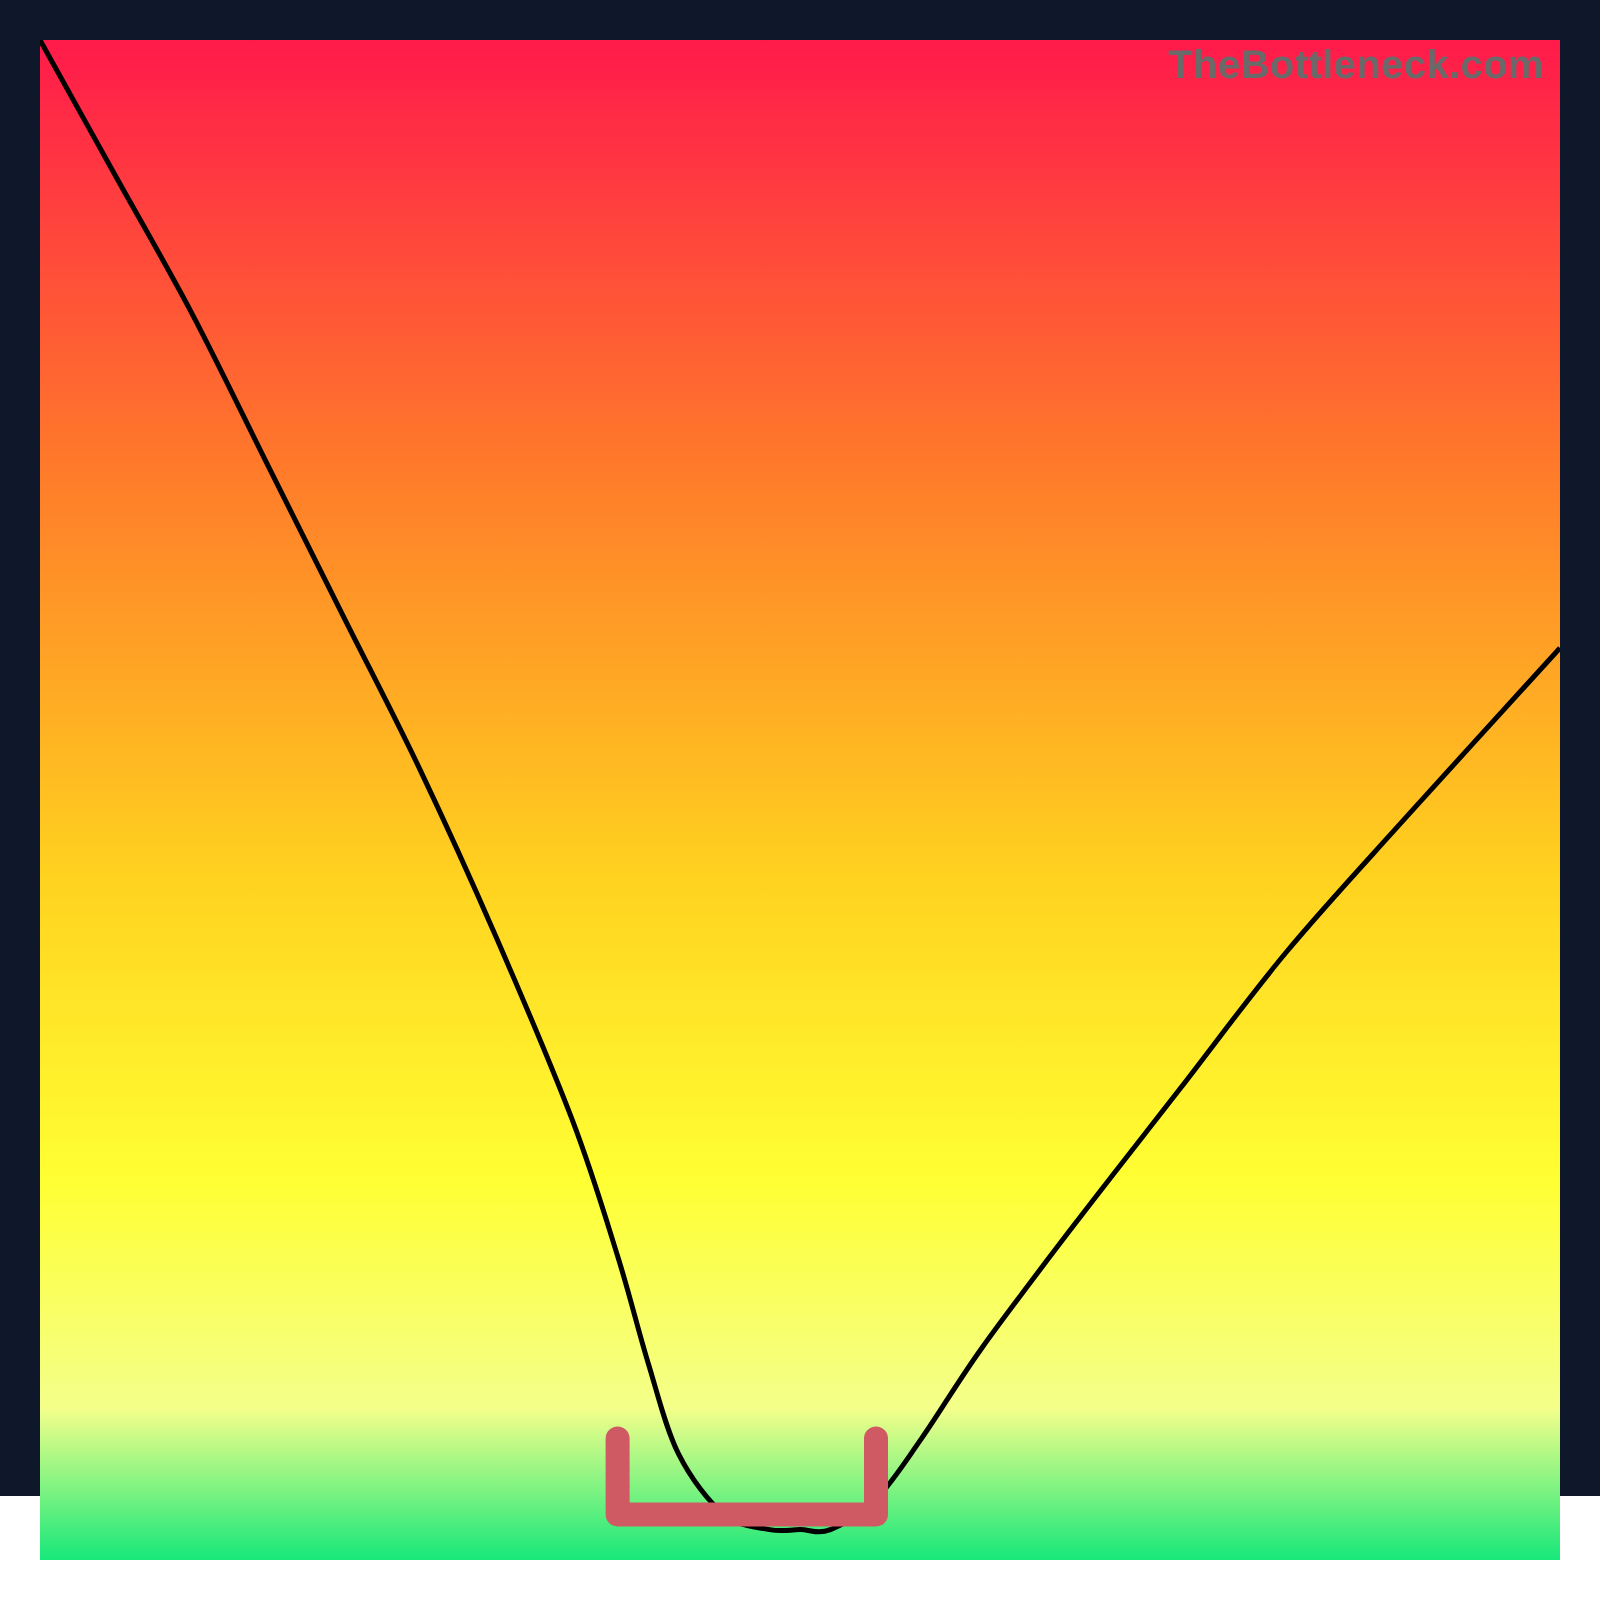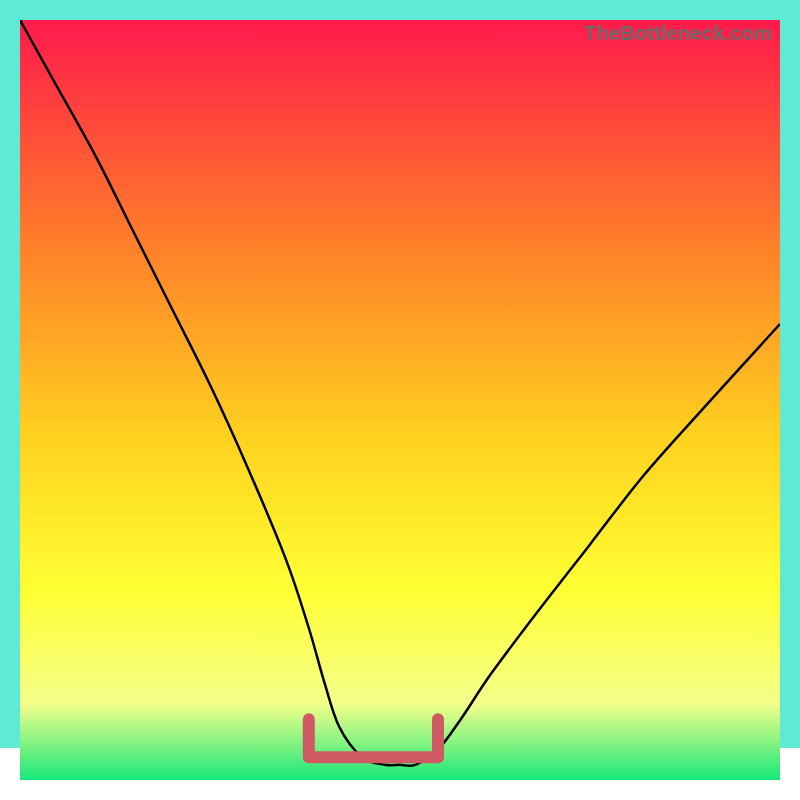--- a/index.html
+++ b/index.html
@@ -7,21 +7,21 @@
     padding: 0;
     width: 800px;
     height: 800px;
     overflow: hidden;
     font-family: Arial, Helvetica, sans-serif;
   }
   .frame {
     position: relative;
     width: 800px;
     height: 748px;
-    background: #5eead4;
+    background: #0f172a;
   }
   .plot {
     position: absolute;
     left: 20px;
     top: 20px;
     width: 760px;
     height: 760px;
     overflow: hidden;
   }
   .watermark {

